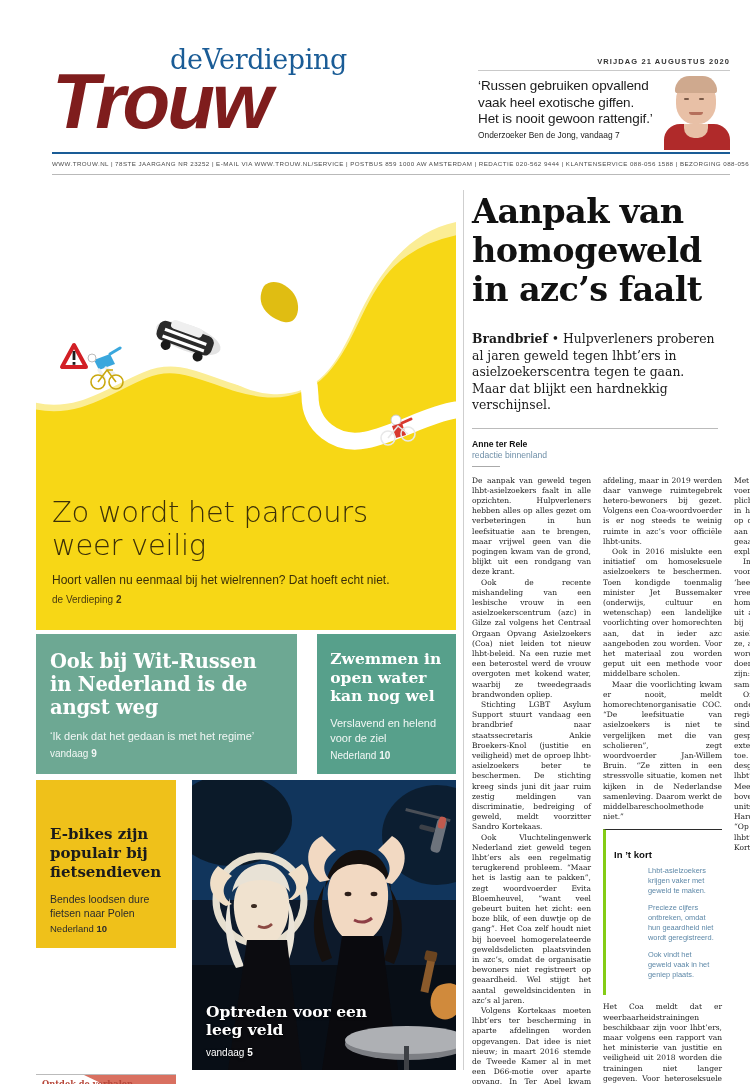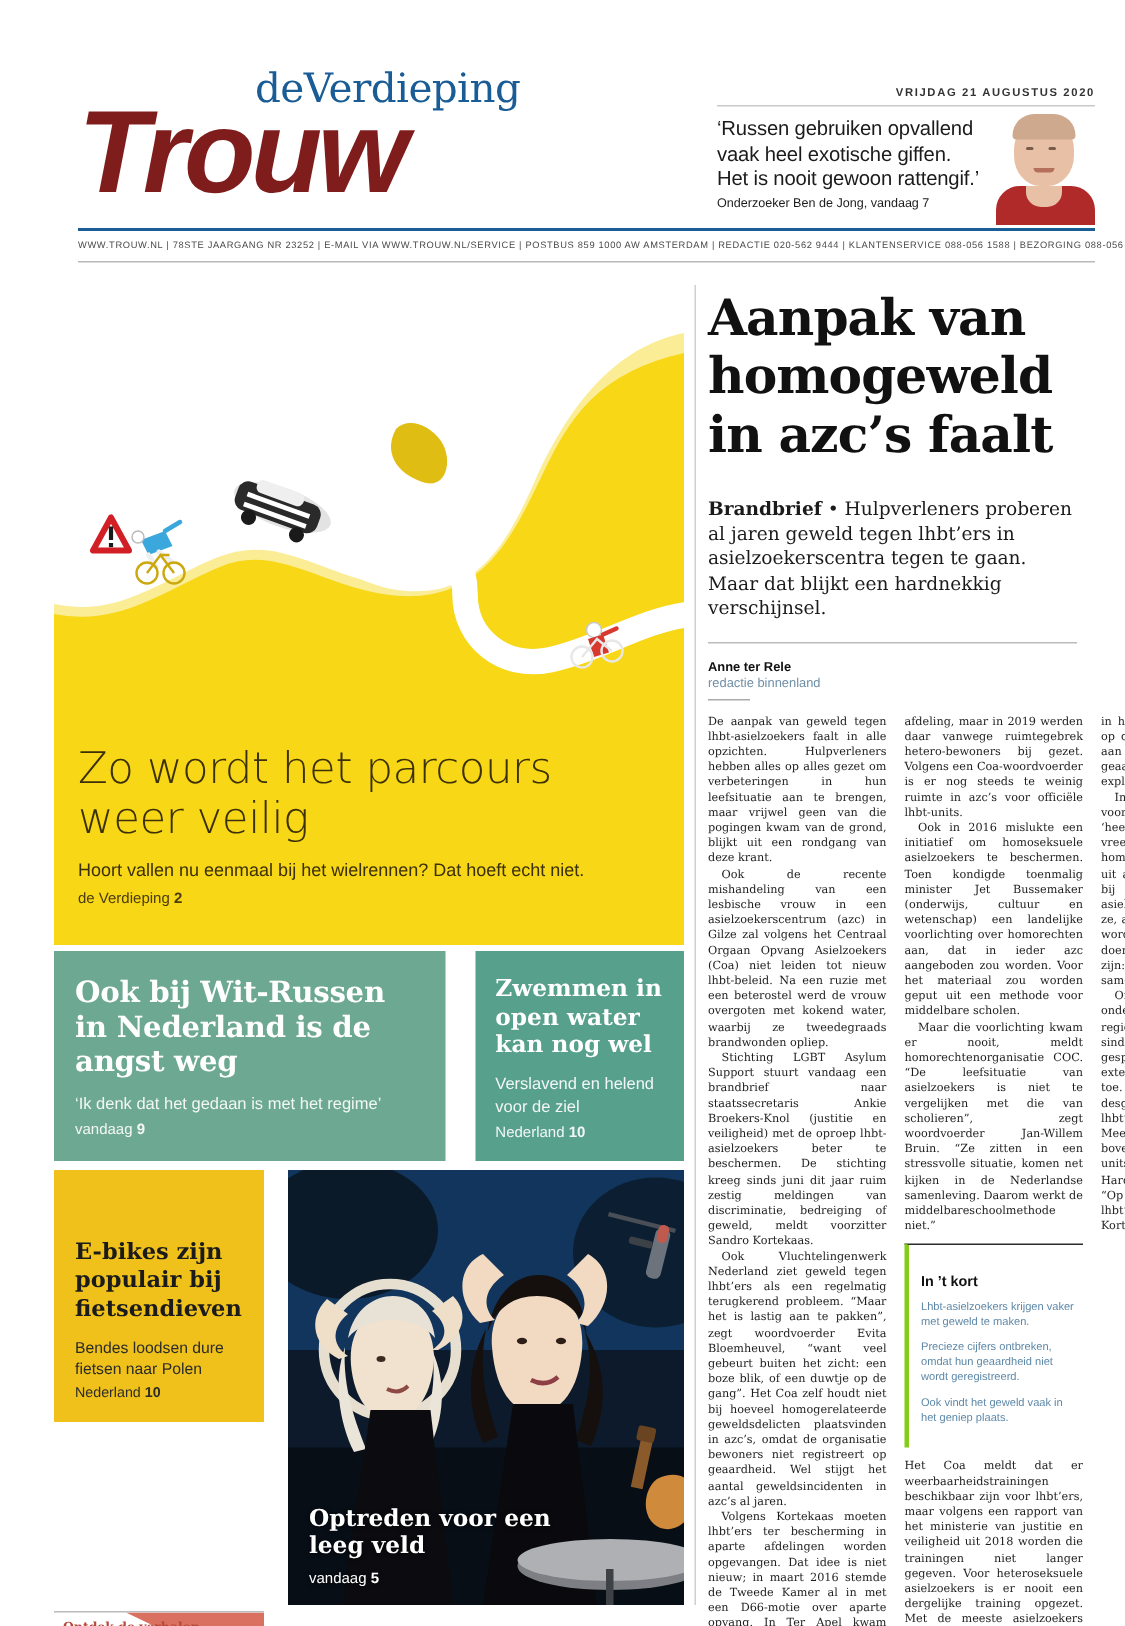--- a/index.html
+++ b/index.html
@@ -180,21 +180,21 @@
     text-align: justify; hyphens: auto;
   }
   .cols p + p { text-indent: 9px; }
 
   .kort-box {
     margin: 7px 0 7px 0; width: 100%;
     border-left: 3px solid #84cc16; border-top: 1px solid #2b2b2b;
     padding: 19px 6px 8px 8px; break-inside: avoid;
   }
   .kort-title { font-size: 9.6px; font-weight: bold; color: #111; margin-bottom: 6px; }
-  .kort-box ul { list-style: none; }
+  .kort-box ul { list-style: none; margin-left: 34px; }
   .kort-box li {
     font-family: "Liberation Sans", sans-serif;
     font-size: 7.4px; line-height: 10px; color: #5d88a8; margin-bottom: 7px;
   }
 </style>
 </head>
 <body>
 
 <div class="page">
 

